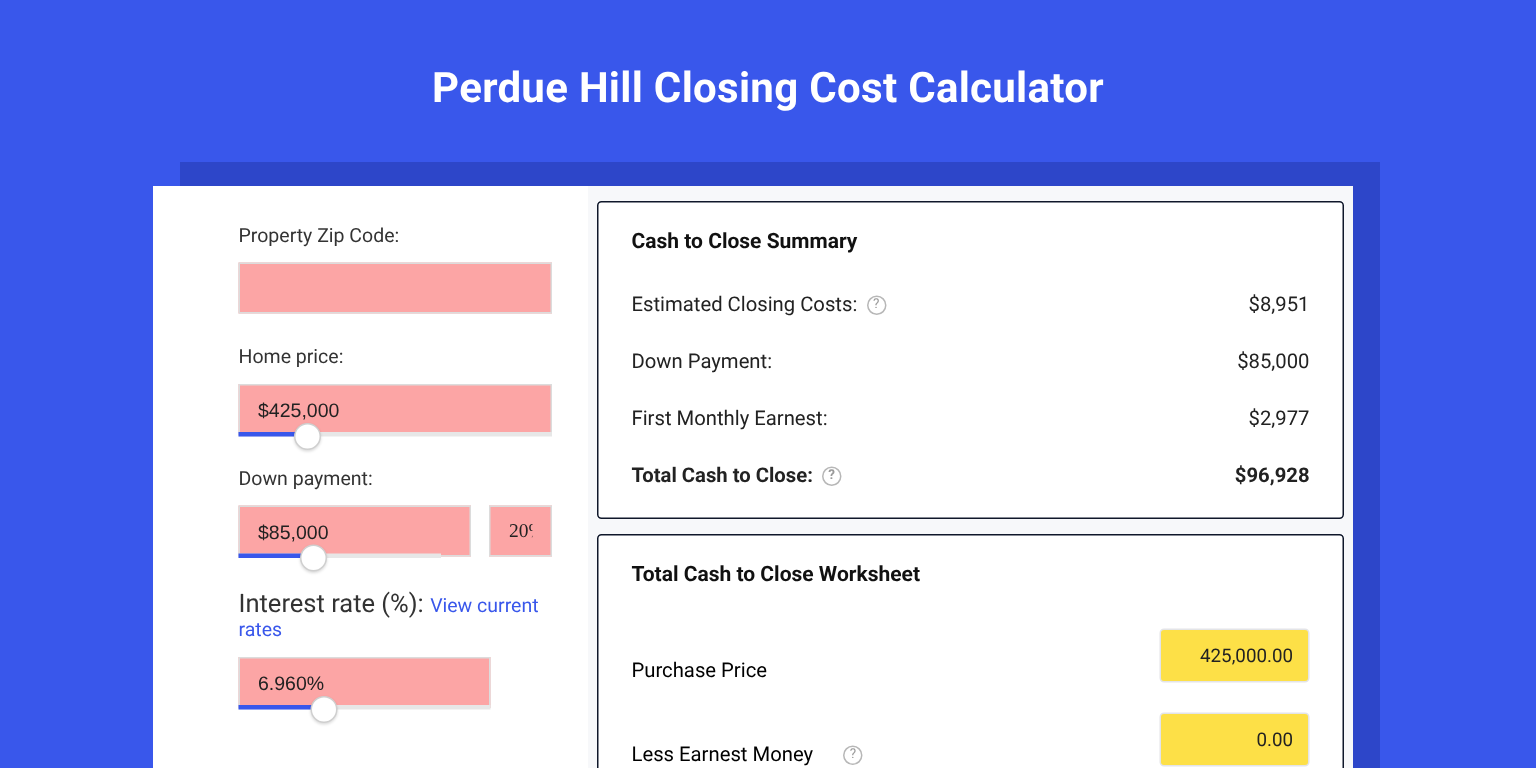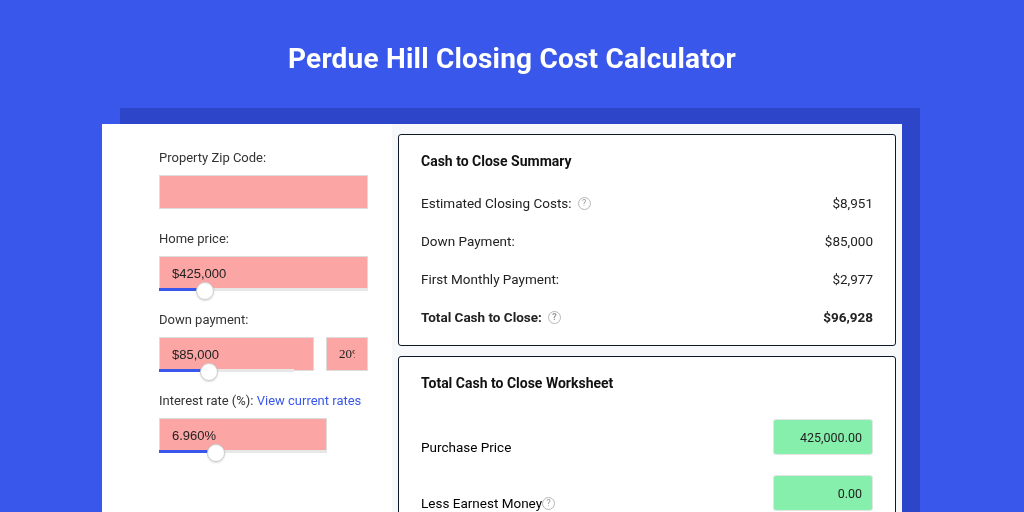--- a/index.html
+++ b/index.html
@@ -76,21 +76,21 @@
     background: #fff;
     border: 1px solid #cfcfcf;
     box-shadow: 0 1px 2px rgba(0,0,0,.15);
     bottom: -10px;
     transform: translateX(-50%);
   }
   .dp-row { display:flex; gap:12px; }
   .dp-row .input:first-child { flex: 1; }
   .dp-row .input.pct { width: 42px; text-align:left;font-family:Liberation Serif, serif; }
 
-  .rate-label { font-size: 13px; color:#333; }
+  .rate-label { font-size: 17px; color:#333; }
   .rate-link { color:#3957eb; text-decoration:none; font-size:13px; }
 
   
   .right {
     flex: 1;
     background: #f7f8fa;
     padding: 10px 6px 0 6px;
   }
   .panel {
     background: #ffffff;
@@ -137,21 +137,21 @@
     border: 1px solid #e3e4e8;
     border-radius: 3px;
     min-width: 100px;
     height: 28px;
     display:flex;
     align-items:center;
     justify-content:flex-end;
     padding: 17px 10px;
     font-size: 12.5px;
     color:#222;
-    background:#86efac;
+    background:#fde047;
   }
 </style>
 </head>
 <body>
 
 <div class="page-title">Perdue Hill Closing Cost Calculator</div>
 
 <div class="card-shadow"></div>
 
 <div class="card">
@@ -215,21 +215,21 @@
 
       <div class="row">
         <span class="lab">
           <span>Down Payment:</span>
         </span>
         <span class="val">$85,000</span>
       </div>
 
       <div class="row">
         <span class="lab">
-          <span>First Monthly Payment:</span>
+          <span>First Monthly Earnest:</span>
         </span>
         <span class="val">$2,977</span>
       </div>
 
       <div class="row total">
         <span class="lab">
           <span>Total Cash to Close:</span>
           <span class="help">?</span>
         </span>
         <span class="val">$96,928</span>
@@ -240,21 +240,21 @@
       <h3>Total Cash to Close Worksheet</h3>
 
       <div class="ws-row">
         <span class="lab">
           <span>Purchase Price</span>
         </span>
         <span class="ws-val">425,000.00</span>
       </div>
 
       <div class="ws-row">
-        <span class="lab" style="display:flex;align-items:center;gap:0">
+        <span class="lab" style="display:flex;align-items:center;gap:20px">
           <span>Less Earnest Money</span>
           <span class="help">?</span>
         </span>
         <span class="ws-val">0.00</span>
       </div>
 
       <div class="ws-row">
         
         
       </div>

